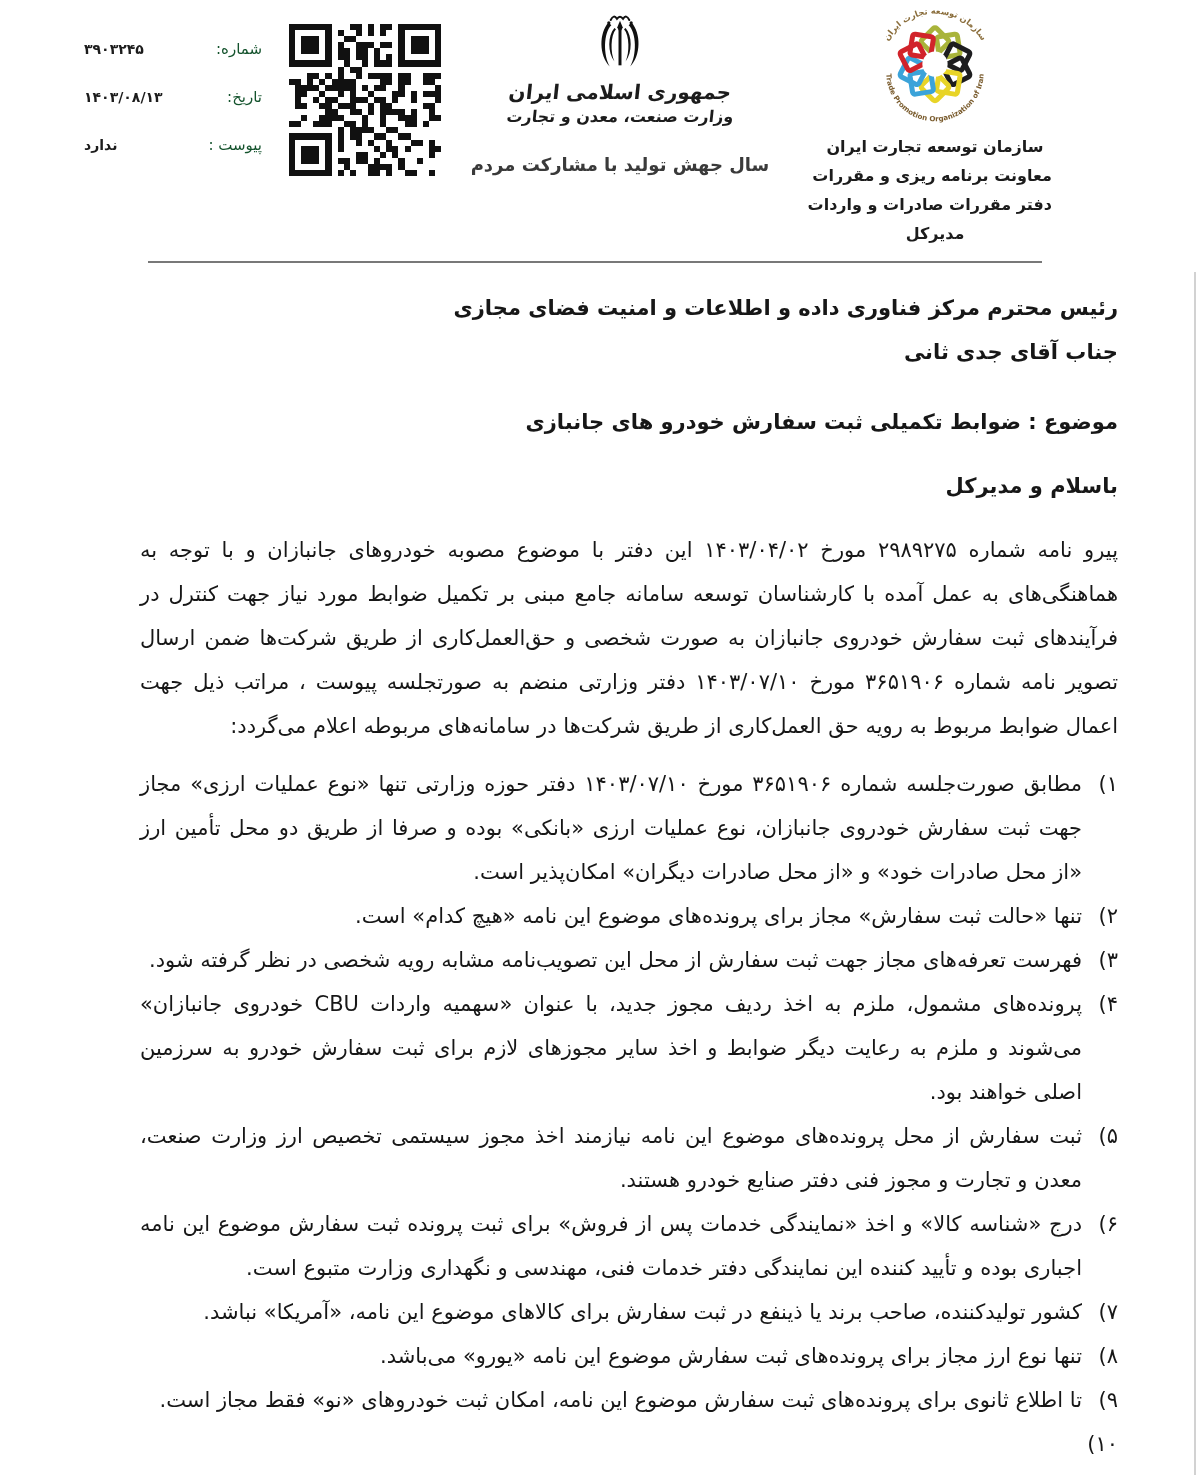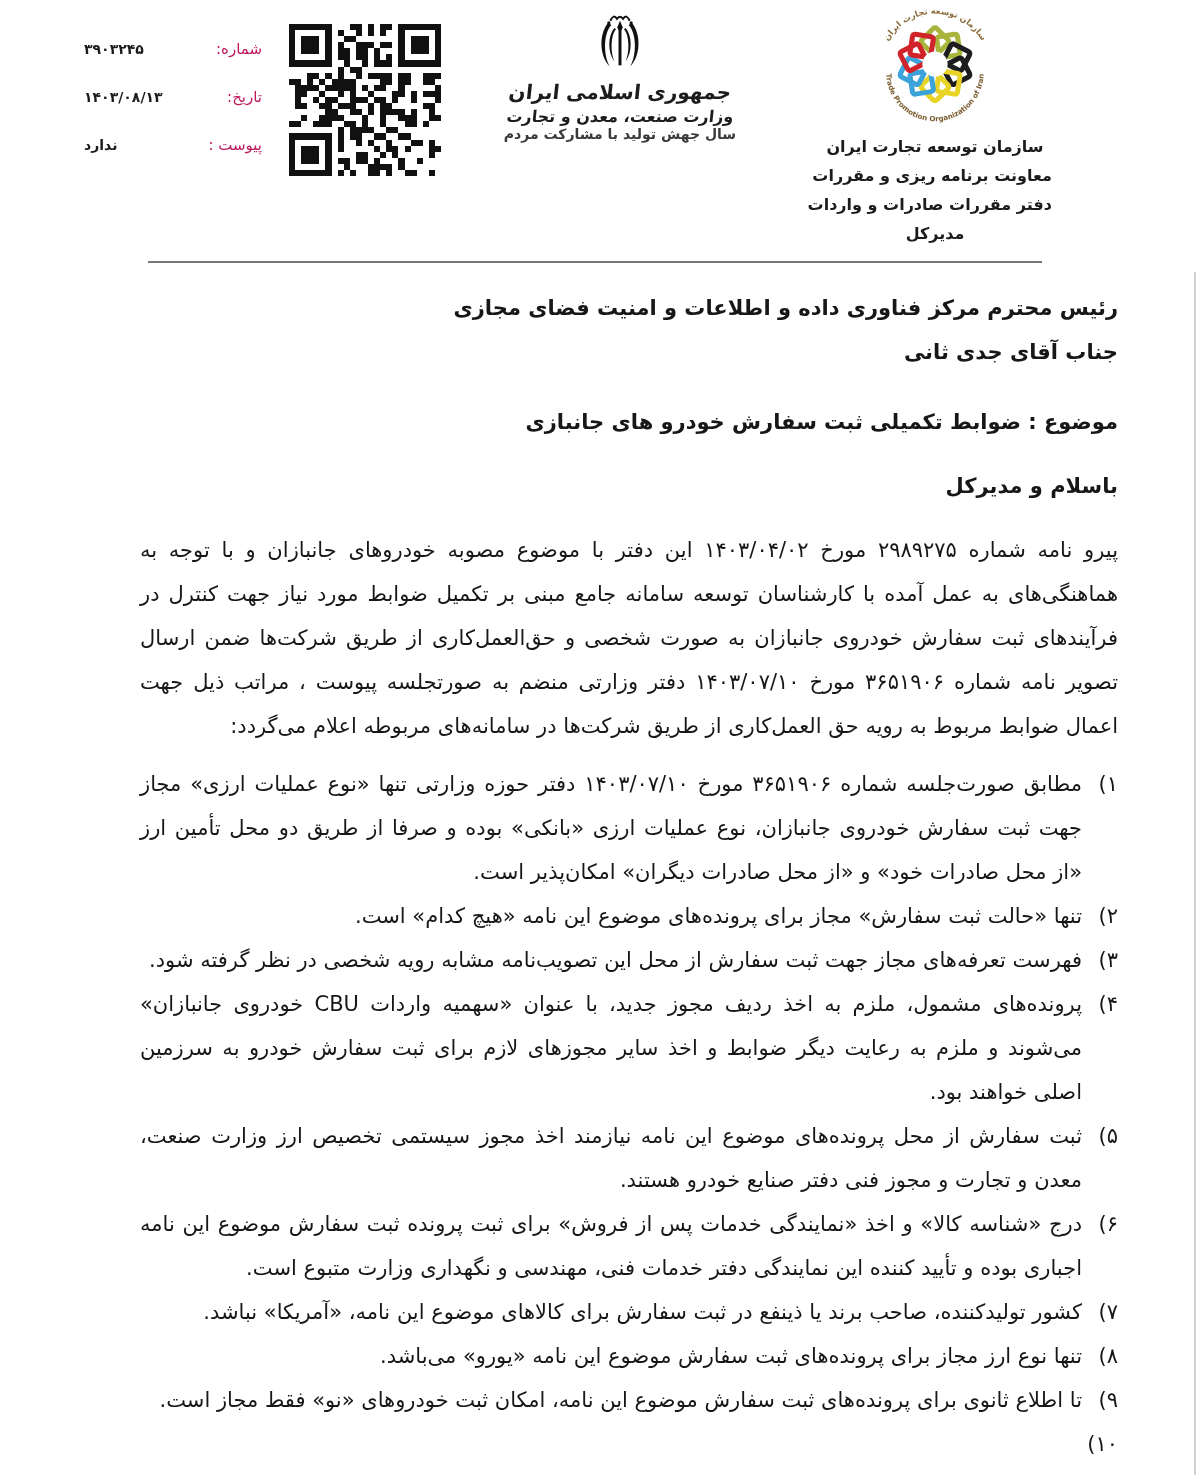--- a/index.html
+++ b/index.html
@@ -4,30 +4,30 @@
 <style>
   html,body{margin:0;padding:0;background:#e8e8e8;}
   .sheet{
     position:relative; width:1200px; height:1475px; margin:0 auto;
     background:#ffffff; overflow:hidden;
     font-family:"DejaVu Sans", sans-serif; color:#1c1c1c;
   }
   
   .meta{position:absolute; left:84px; top:40px; width:178px; direction:rtl;}
   .meta-row{display:flex; justify-content:space-between; align-items:baseline; height:48px;}
-  .meta-label{font-size:15px; color:#be185d; white-space:nowrap;}
+  .meta-label{font-size:15px; color:#14532d; white-space:nowrap;}
   .meta-value{font-weight:bold; font-size:14px; white-space:nowrap;}
   
   .qr{position:absolute; left:289px; top:24px; width:152px; height:152px;}
   
   .center-col{position:absolute; left:462px; top:12px; width:316px; text-align:center; direction:rtl;}
   .emblem{width:64px; height:62px; margin:0 auto;}
   .republic{font-size:20px; font-weight:bold; margin-top:2px; transform:skewX(-6deg);}
   .ministry{font-size:16px; font-weight:bold; margin-top:3px; transform:skewX(-6deg);}
-  .slogan{font-size:14px; font-weight:600; color:#3a3a3a; }
+  .slogan{font-size:18px; font-weight:600; color:#3a3a3a; margin-top:28px;}
   
   .org-col{position:absolute; left:818px; top:2px; width:234px; text-align:center; direction:rtl;}
   .org-logo{width:136px; height:126px; margin:0 auto;}
   .org-line{font-size:16px; font-weight:bold; line-height:29px; white-space:nowrap;}
   
   .top-rule{position:absolute; left:148px; top:261px; width:894px; height:2px; background:#787878;}
   .edge-rule{position:absolute; left:1194px; top:272px; width:2px; height:1203px; background:#d2d2d2;}
   
   .body{
     position:absolute; left:140px; top:286px; width:978px;

